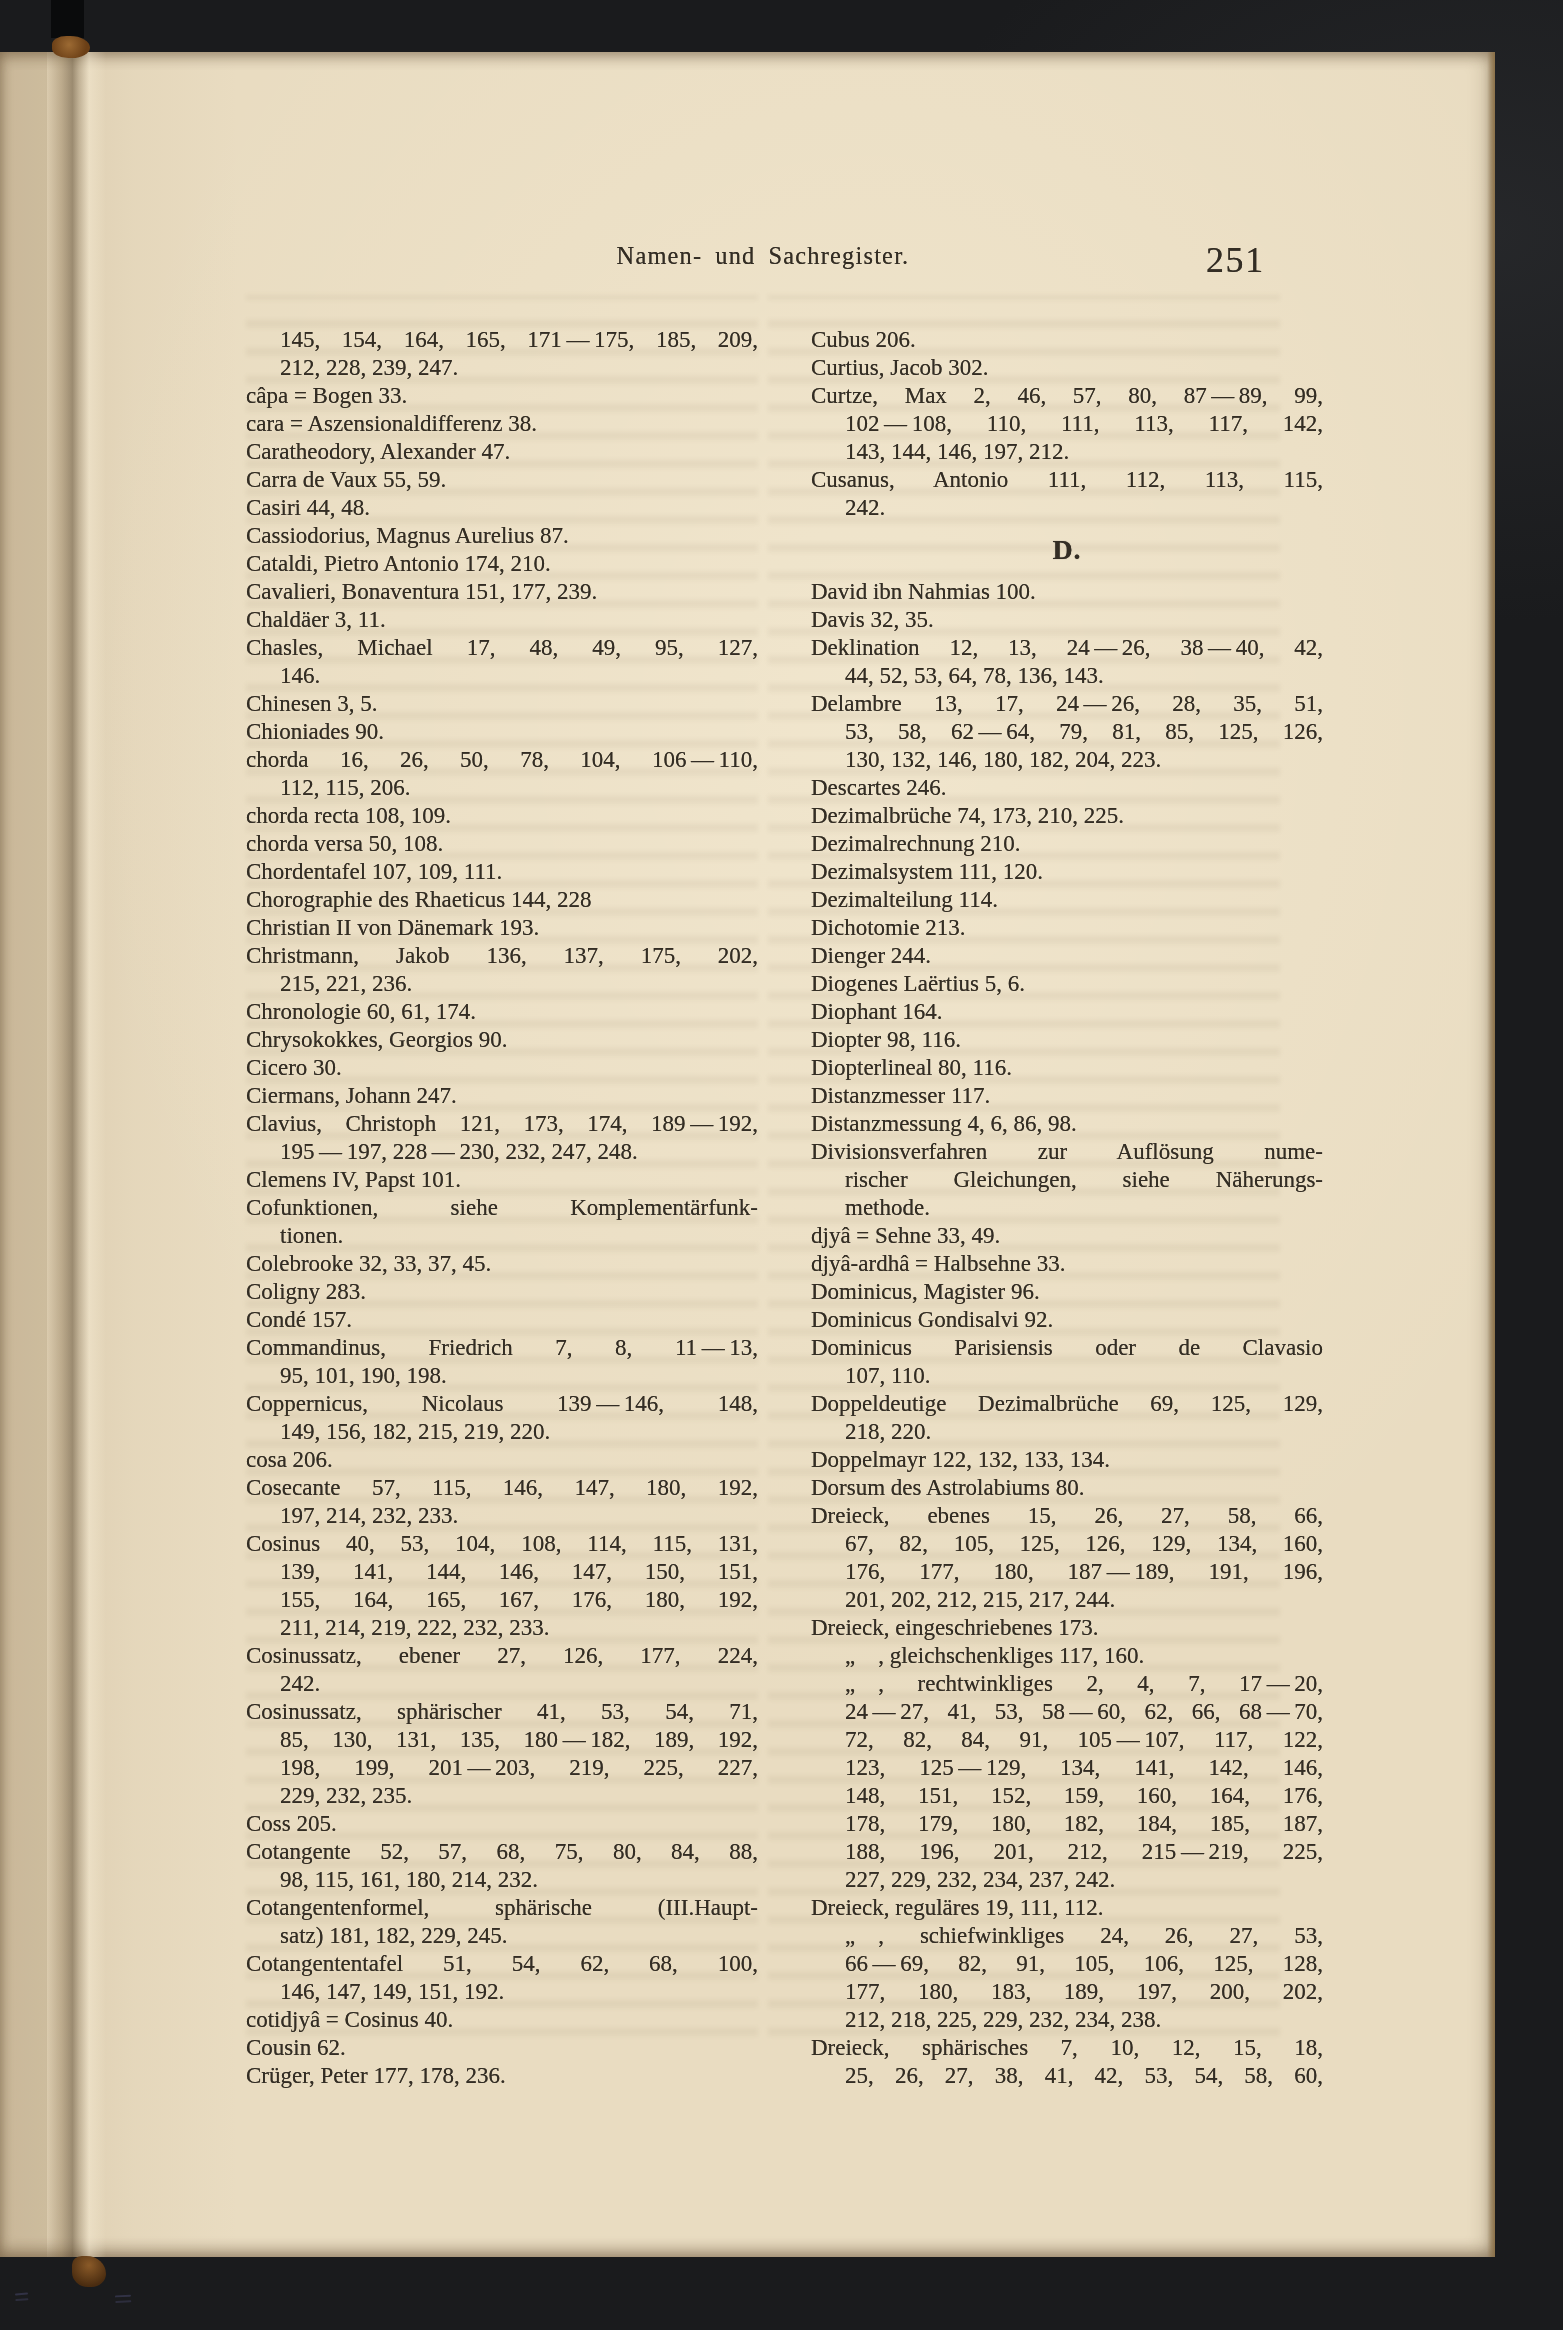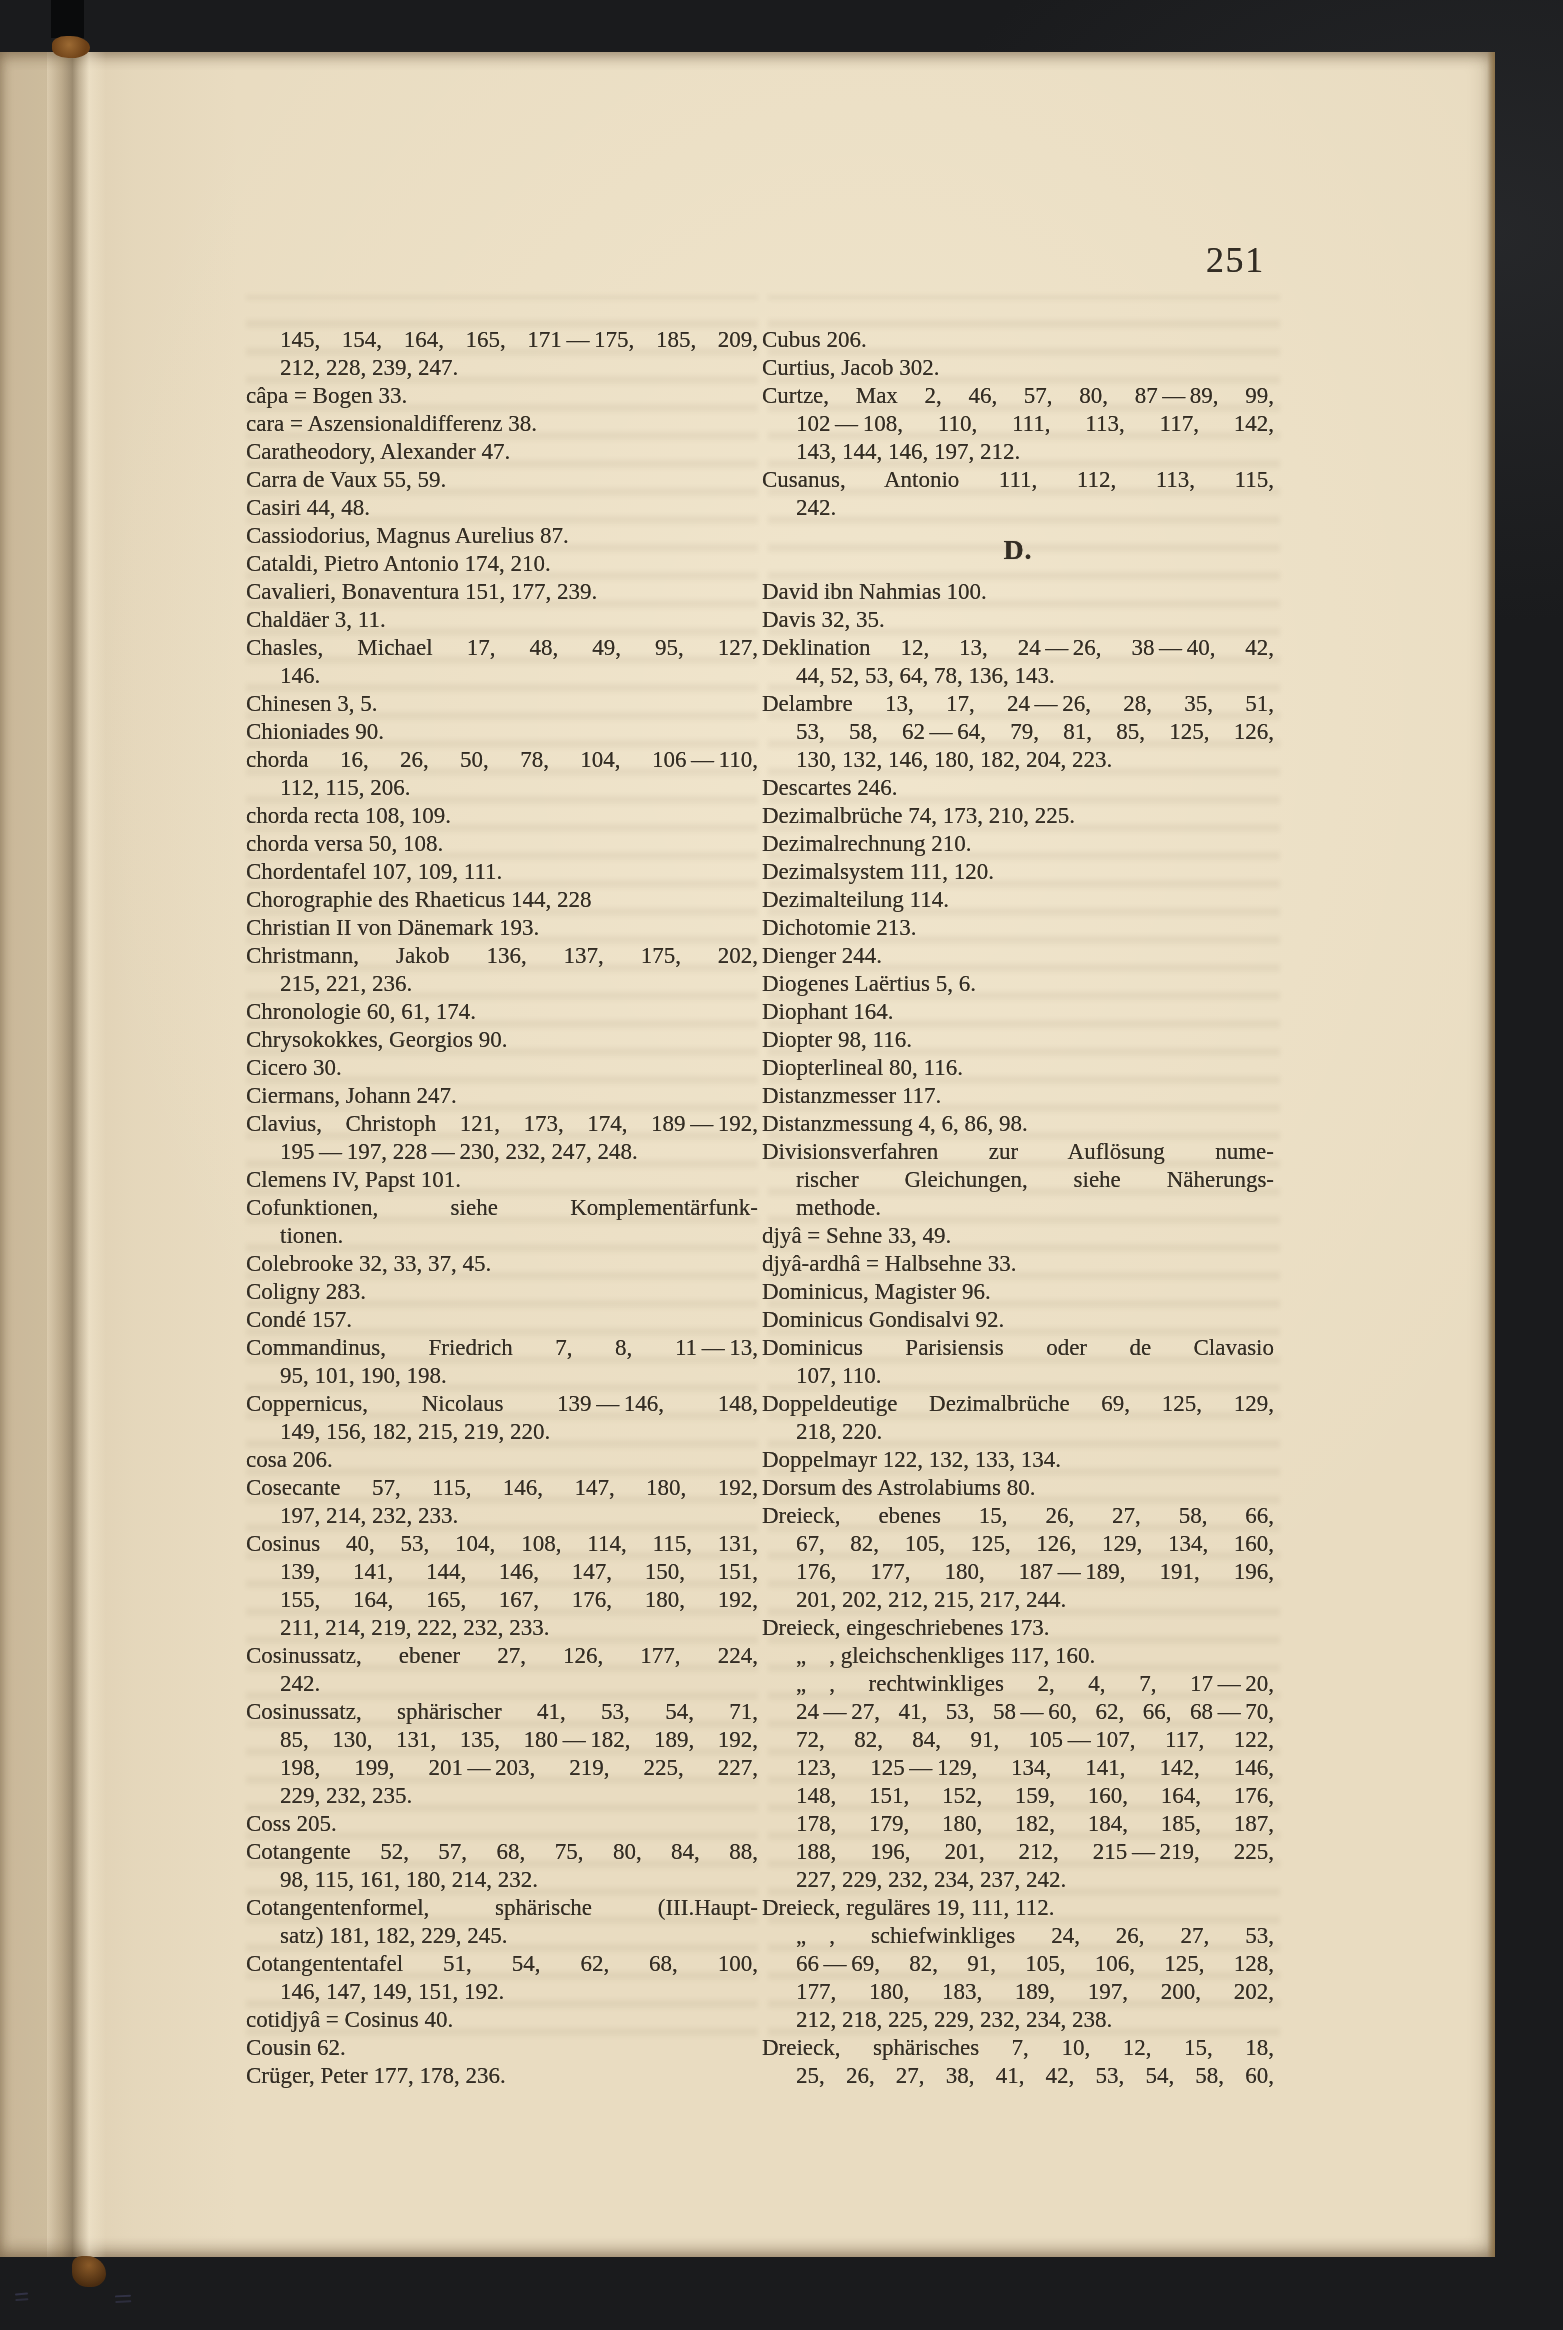--- a/index.html
+++ b/index.html
@@ -100,21 +100,21 @@
   }
 
   .col {
     position: absolute; top: 243px; width: 512px;
     color: var(--ink, #332d24);
     font-size: 23px; line-height: 28px;
     text-shadow: 0 0 0.5px rgba(40,34,26,0.7);
     margin-top: 31px;
   }
   .col-left  { left: 246px; }
-  .col-right { left: 762px; }
+  .col-right { left: 811px; }
 
   .line { white-space: nowrap; }
   .line.cont { padding-left: 34px; }
   .line.fill { white-space: normal; text-align: justify; text-align-last: justify; text-justify: inter-word; }
 
   .section-heading {
     height: 56px; display: flex; align-items: center; justify-content: center;
     font-weight: bold; font-size: 28px; letter-spacing: 0.8px;
     text-shadow: 0 0 0.7px rgba(40,34,26,0.85);
   }
@@ -123,20 +123,21 @@
 <body>
 
 <div class="page">
   <div class="gutter-left-dark"></div>
   <div class="gutter"></div>
 
   <div class="ghost gl"></div>
   <div class="ghost gr"></div>
 
   <div class="header-row">
+    <span class="running-title">Namen- und Sachregister.</span>
     <span class="page-number">251</span>
   </div>
 
   <div class="col col-left">
       <div class="line cont fill">145, 154, 164, 165, 171 — 175, 185, 209,</div>
       <div class="line cont">212, 228, 239, 247.</div>
       <div class="line">câpa = Bogen 33.</div>
       <div class="line">cara = Aszensionaldifferenz 38.</div>
       <div class="line">Caratheodory, Alexander 47.</div>
       <div class="line">Carra de Vaux 55, 59.</div>

